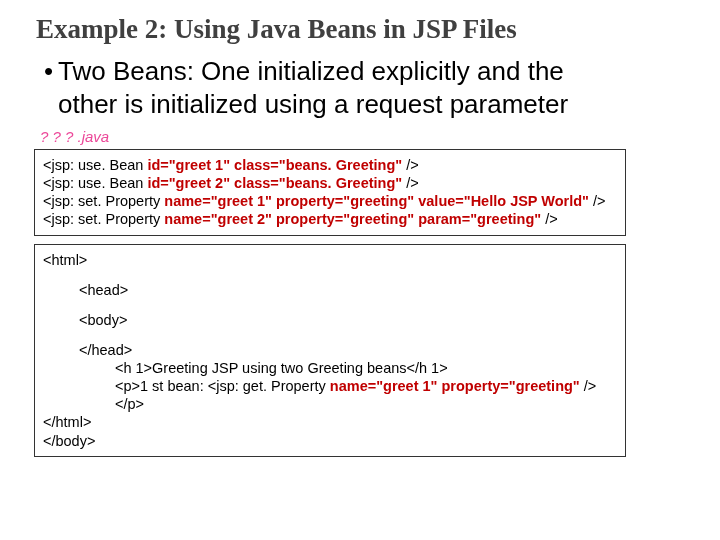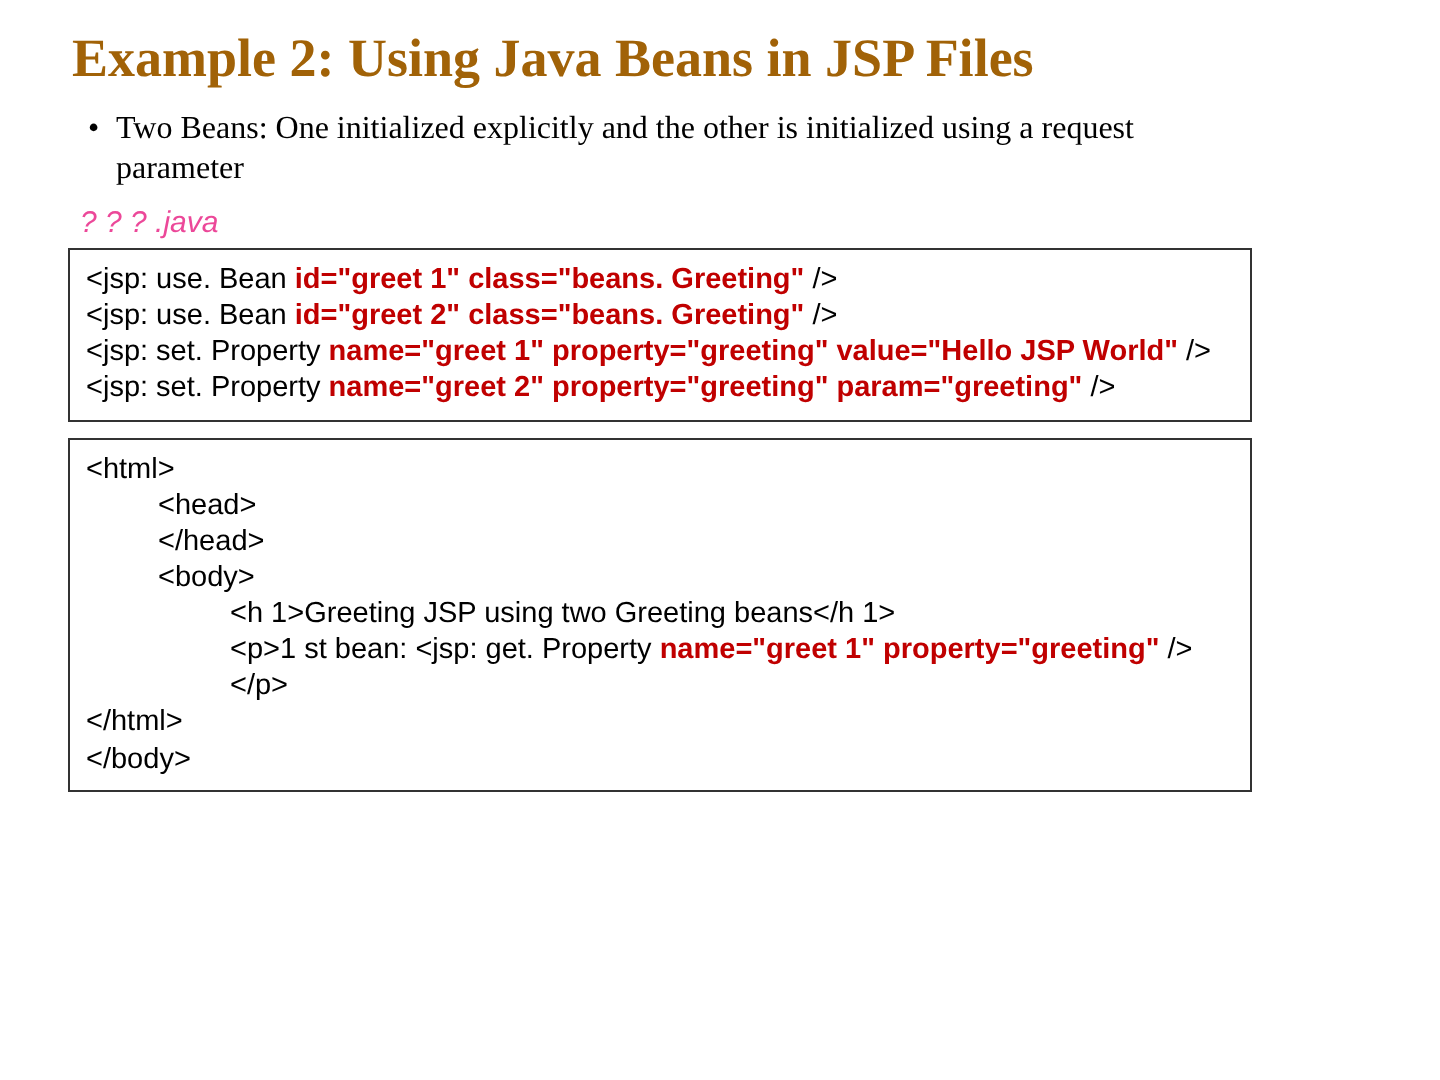--- a/index.html
+++ b/index.html
@@ -6,31 +6,30 @@
     margin: 0;
     padding: 10px 30px;
     font-family: Arial, Helvetica, sans-serif;
     background: #fff;
     width: 660px;
     height: 520px;
     box-sizing: border-box;
   }
   .title {
     font-family: Georgia, 'Times New Roman', serif;
-    color: #a16207;
+    color: #404040;
     font-size: 27px;
     font-weight: bold;
     margin: 4px 0 10px 6px;
   }
   .bullet {
-    font-size: 16px;
+    font-size: 26px;
     color: #000;
     margin: 0 0 8px 28px;
     line-height: 1.25;
-    font-family: Liberation Serif, serif;
   }
   .bullet .dot {
     display: inline-block;
     width: 14px;
     margin-left: -14px;
   }
   .filename {
     font-style: italic;
     color: #ec4899;
     font-size: 15px;
@@ -39,21 +38,21 @@
   .codebox {
     border: 1px solid #333;
     padding: 6px 8px;
     margin: 0 4px 8px 4px;
     font-size: 14.5px;
     line-height: 1.25;
     color: #000;
     font-family: Arial, Helvetica, sans-serif;
   }
   .attr { color: #c00000; font-weight: bold; }
-  .ind1 { padding-left: 36px; display: block; }
+  .ind1 { padding-left: 36px; display: block; margin-top: 12px; }
   .ind2 { padding-left: 72px; display: block; }
 </style>
 </head>
 <body>
 
 <div class="title">Example 2: Using Java Beans in JSP Files</div>
 
 <div class="bullet">
   <span class="dot">•</span><span>Two Beans: One initialized explicitly and the other is initialized using a request parameter</span>
 </div>
@@ -63,19 +62,19 @@
 <div class="codebox">
   <div><span>&lt;jsp: use. Bean </span><span class="attr">id="greet 1" class="beans. Greeting"</span><span> /&gt;</span></div>
   <div><span>&lt;jsp: use. Bean </span><span class="attr">id="greet 2" class="beans. Greeting"</span><span> /&gt;</span></div>
   <div><span>&lt;jsp: set. Property </span><span class="attr">name="greet 1" property="greeting" value="Hello JSP World"</span><span> /&gt;</span></div>
   <div><span>&lt;jsp: set. Property </span><span class="attr">name="greet 2" property="greeting" param="greeting"</span><span> /&gt;</span></div>
 </div>
 
 <div class="codebox">
   <div>&lt;html&gt;</div>
   <span class="ind1">&lt;head&gt;</span>
+  <span class="ind1">&lt;body&gt;</span>
   <span class="ind1">&lt;/head&gt;</span>
-  <span class="ind1">&lt;body&gt;</span>
   <span class="ind2">&lt;h 1&gt;Greeting JSP using two Greeting beans&lt;/h 1&gt;</span>
   <span class="ind2"><span>&lt;p&gt;1 st bean:  &lt;jsp: get. Property </span><span class="attr">name="greet 1"  property="greeting"</span><span> /&gt; &lt;/p&gt;</span></span>
   <div>&lt;/html&gt;</div>
   <div>&lt;/body&gt;</div>
 </div>
 
 </body></html>

